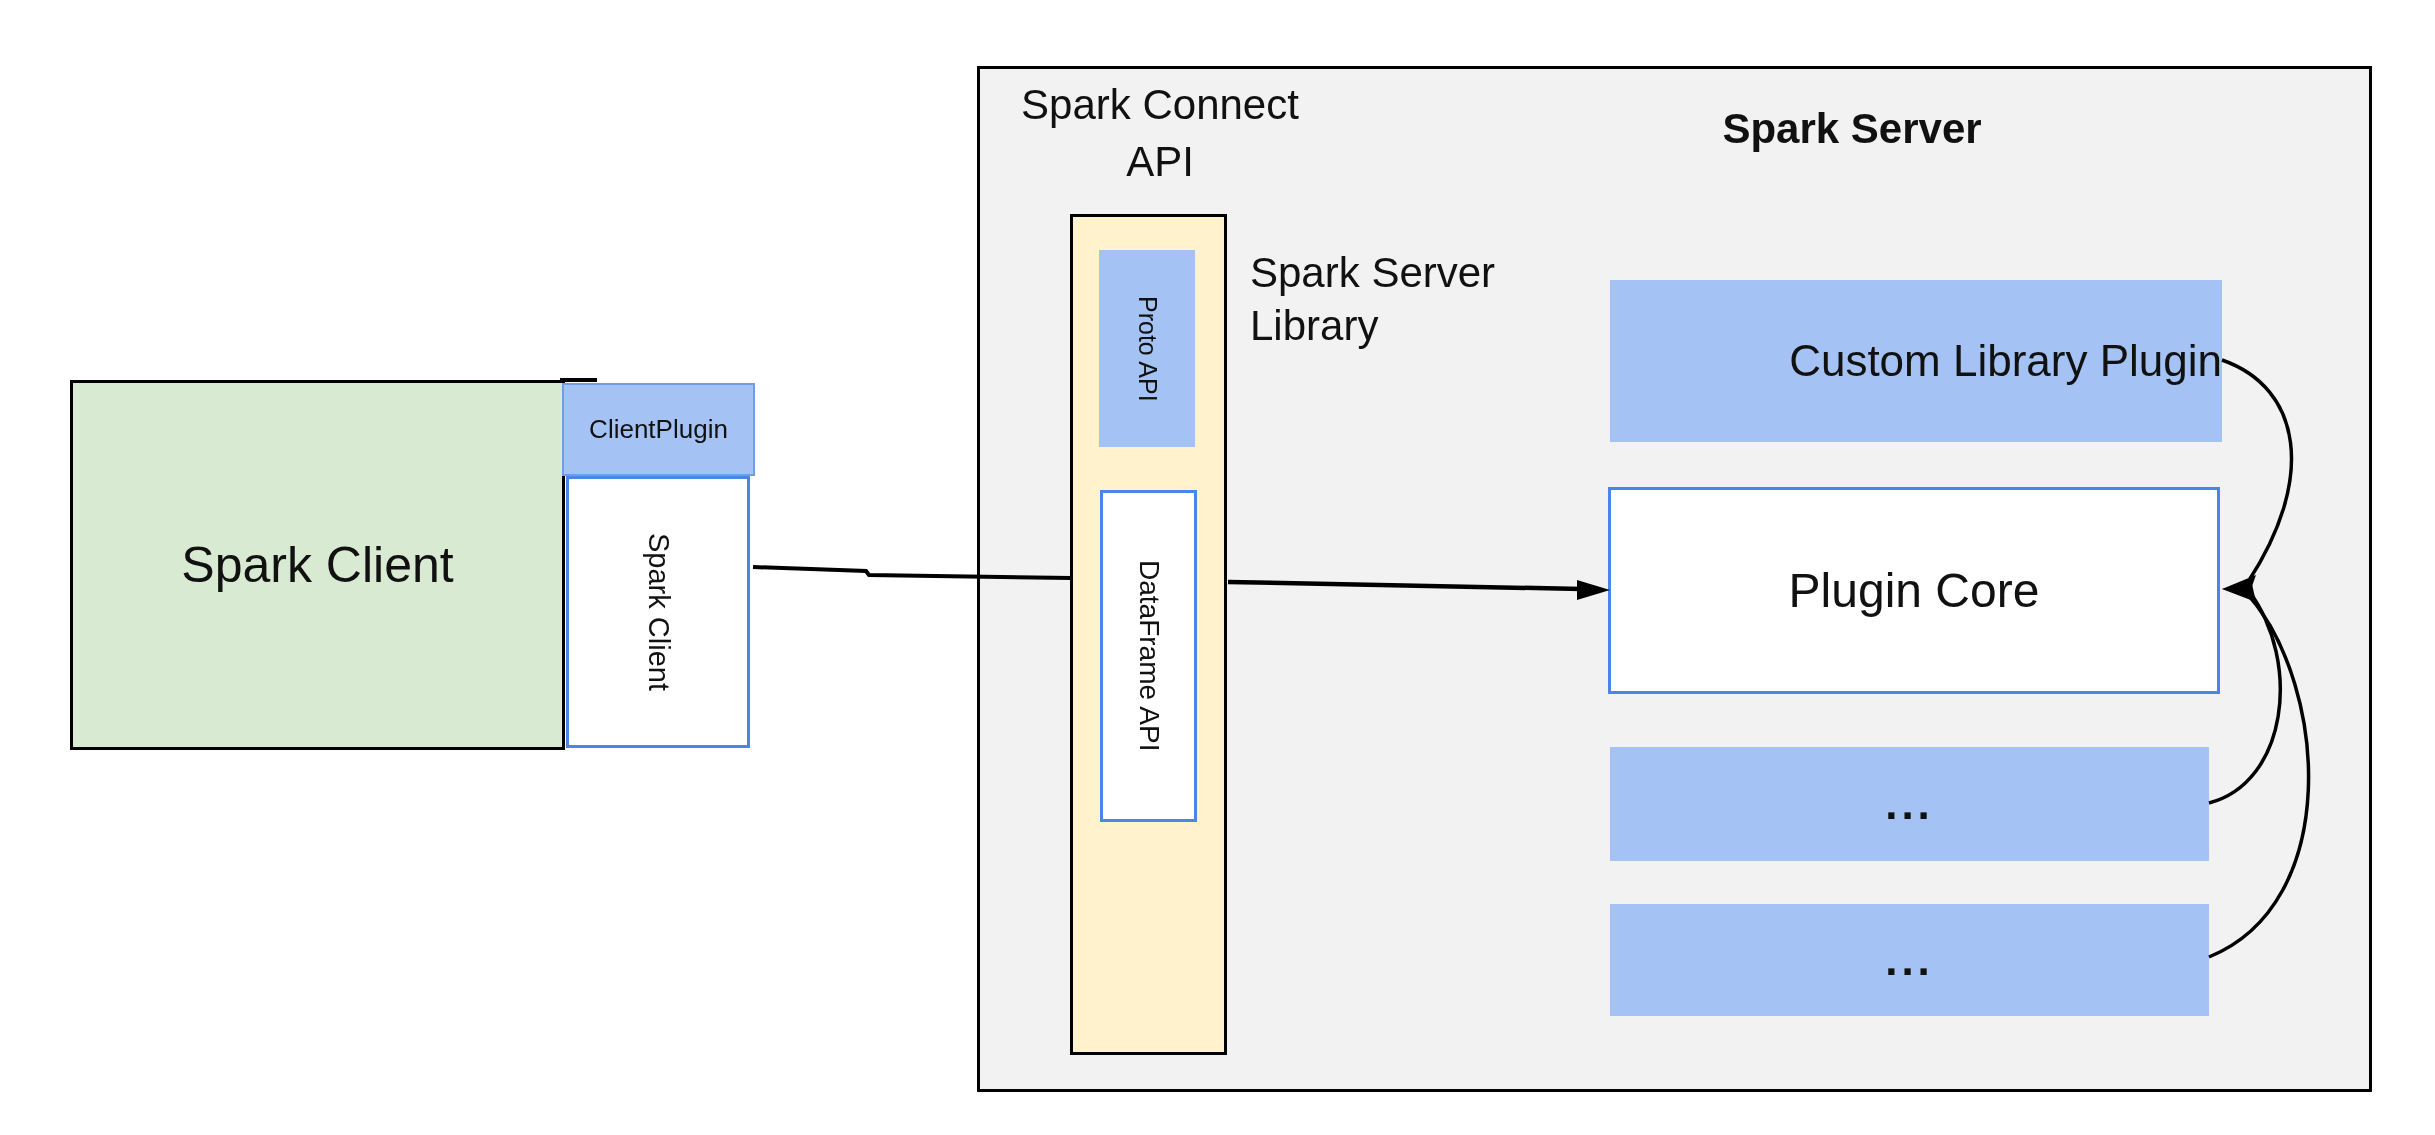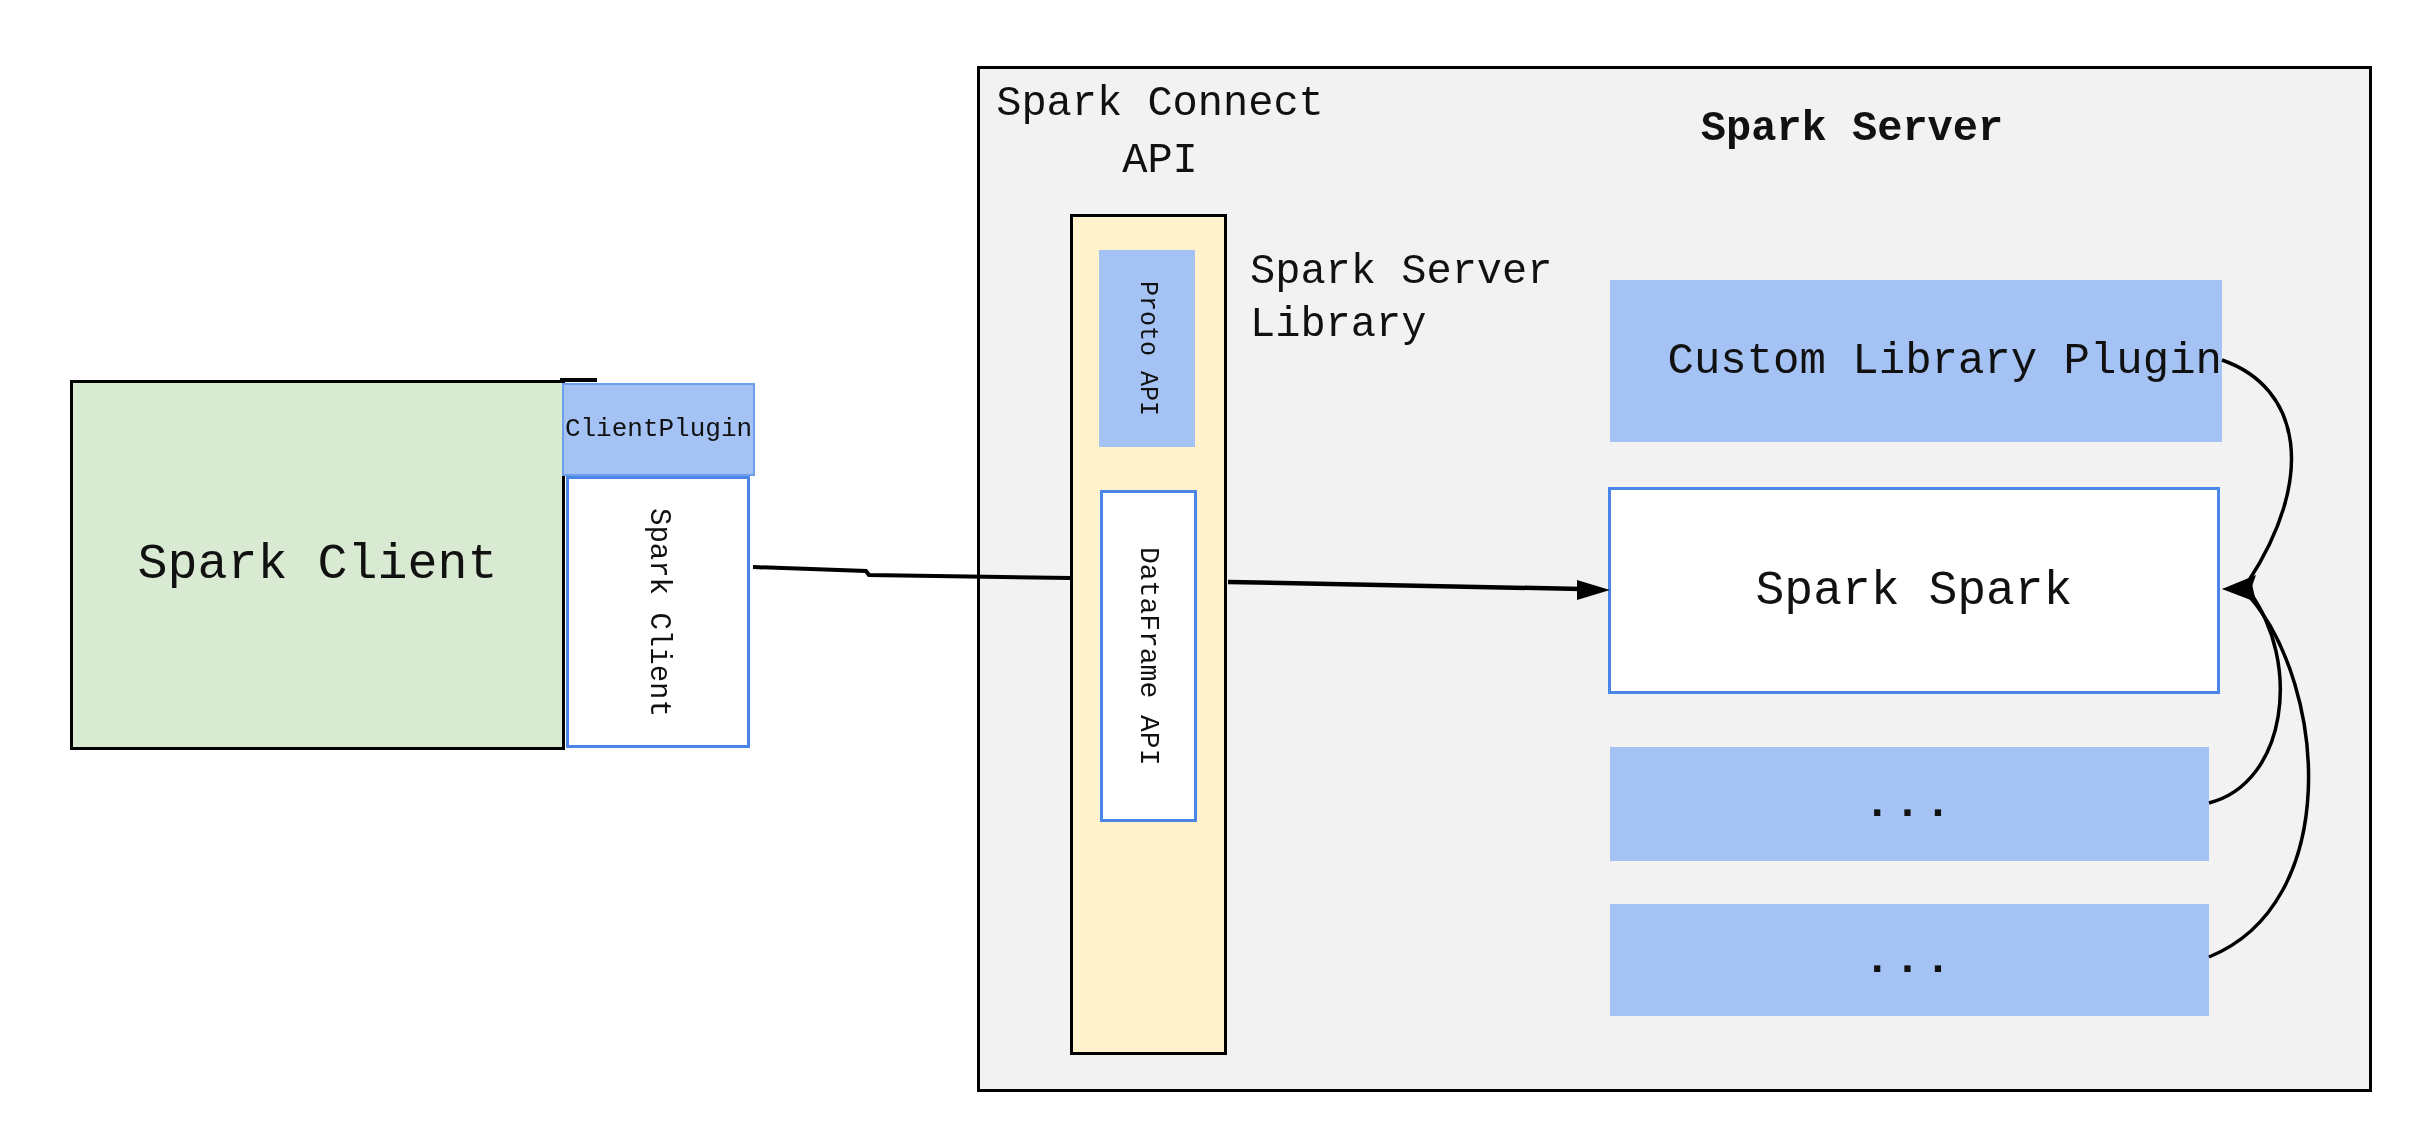--- a/index.html
+++ b/index.html
@@ -1,20 +1,20 @@
 <!DOCTYPE html>
 <html><head>
 <meta charset="utf-8">
 <style>
   html,body{margin:0;padding:0;background:#ffffff;}
   #canvas{
     position:relative;
     width:2435px;height:1135px;
     background:#ffffff;
-    font-family:Liberation Mono, monospace;
+    font-family:Liberation Sans, sans-serif;
     color:#111;
     overflow:hidden;
   }
   .abs{position:absolute;box-sizing:border-box;}
   .center{display:flex;align-items:center;justify-content:center;}
   .col{flex-direction:row;}
 
   
   .server-box{
     left:977px;top:66px;width:1395px;height:1026px;
@@ -135,21 +135,21 @@
 
   <div class="abs dataframe-box center">
     <span class="vtext">DataFrame API</span>
   </div>
 
   <div class="abs plugin-box center">
     <span>Custom Library Plugin</span>
   </div>
 
   <div class="abs core-box center">
-    <span>Spark Spark</span>
+    <span>Plugin Core</span>
   </div>
 
   <div class="abs more-box-1 center">
     <span class="dots">...</span>
   </div>
   <div class="abs more-box-2 center">
     <span class="dots">...</span>
   </div>
 
   <svg class="overlay" width="2435" height="1135" viewBox="0 0 2435 1135">

